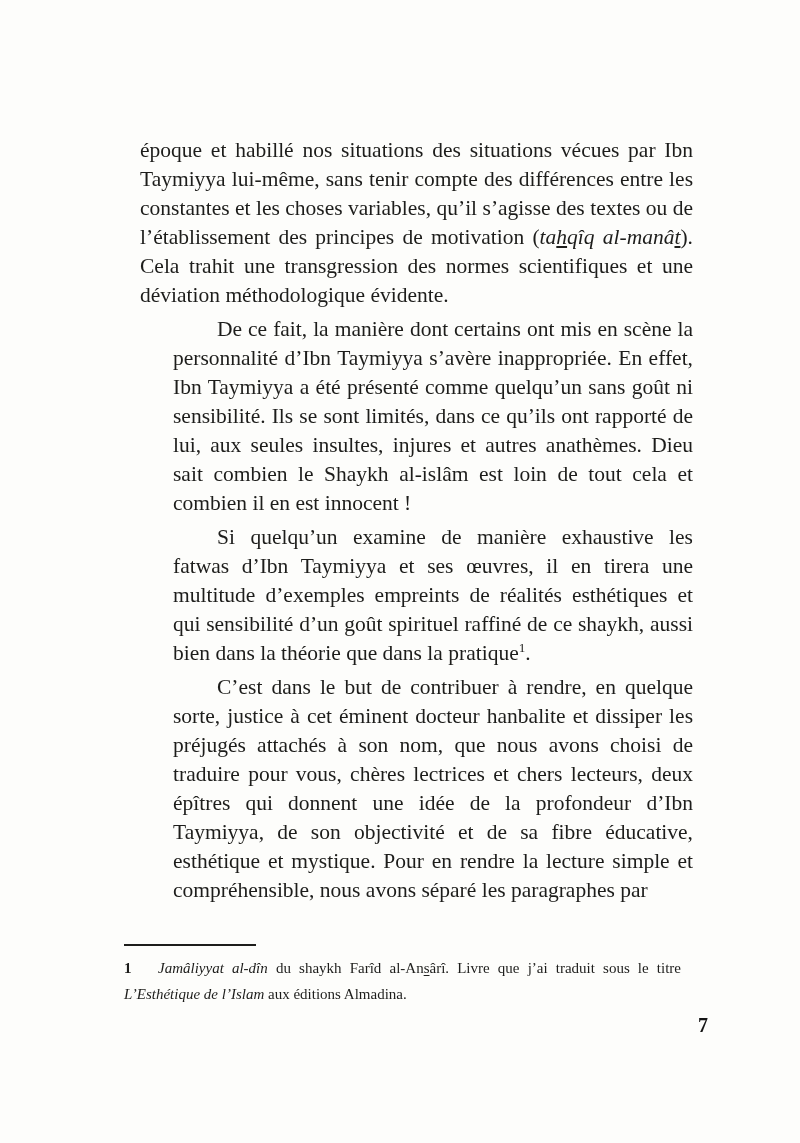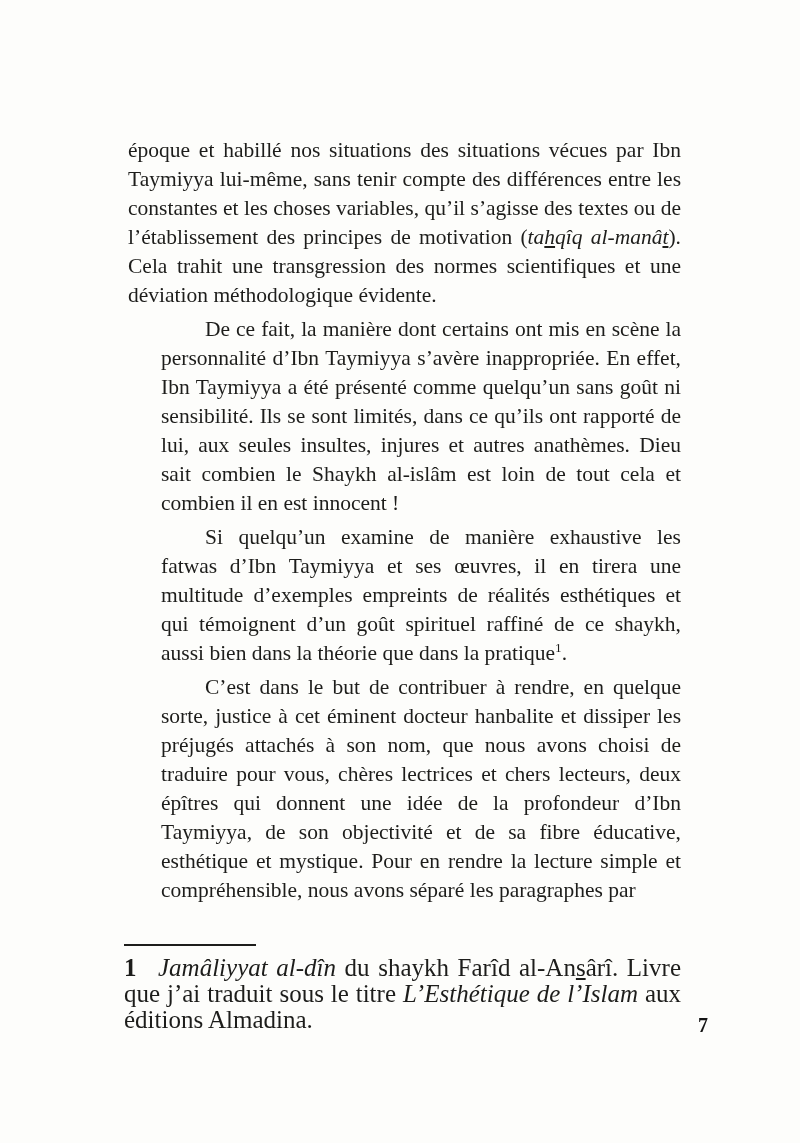--- a/index.html
+++ b/index.html
@@ -11,21 +11,21 @@
     position: relative;
     width: 800px;
     height: 1143px;
     background: #fdfdfb;
     font-family: "Liberation Serif", "DejaVu Serif", serif;
     color: #1d1d1b;
     overflow: hidden;
   }
   .text-block {
     position: absolute;
-    left: 128px;
+    left: 140px;
     top: 136px;
     width: 553px;
     font-size: 21.5px;
     line-height: 29px;
     text-align: justify;
   }
   .text-block p {
     margin: 0;
     padding: 0;
   }
@@ -44,21 +44,21 @@
   sup.fn-ref {
     font-size: 0.62em;
     line-height: 0;
     vertical-align: super;
   }
   .footnote {
     position: absolute;
     left: 124px;
     top: 944px;
     width: 557px;
-    font-size: 25px;
+    font-size: 15px;
     line-height: 26px;
     text-align: justify;
   }
   .footnote-rule {
     width: 132px;
     height: 2px;
     background: #1d1d1b;
     margin: 0 0 9px 0;
   }
   .fn-marker {
@@ -79,21 +79,21 @@
 <body>
 
 <div class="page">
 
   <div class="text-block">
 
     <p><span>époque et habillé nos situations des situations vécues par Ibn Taymiyya lui-même, sans tenir compte des différences entre les constantes et les choses variables, qu’il s’agisse des textes ou de l’établissement des principes de motivation (</span><span class="it">ta</span><span class="it ul">h</span><span class="it">qîq al-manâ</span><span class="it ul">t</span><span>). Cela trahit une transgression des normes scientifiques et une déviation méthodologique évidente.</span></p>
 
     <p class="indent"><span>De ce fait, la manière dont certains ont mis en scène la personnalité d’Ibn Taymiyya s’avère inappropriée. En effet, Ibn Taymiyya a été présenté comme quelqu’un sans goût ni sensibilité. Ils se sont limités, dans ce qu’ils ont rapporté de lui, aux seules insultes, injures et autres anathèmes. Dieu sait combien le Shaykh al-islâm est loin de tout cela et combien il en est innocent !</span></p>
 
-    <p class="indent"><span>Si quelqu’un examine de manière exhaustive les fatwas d’Ibn Taymiyya et ses œuvres, il en tirera une multitude d’exemples empreints de réalités esthétiques et qui témoignent d’un goût spirituel raffiné de ce shaykh, aussi bien dans la théorie que dans la pratique</span><sup class="fn-ref">1</sup><span>.</span></p>
+    <p class="indent"><span>Si quelqu’un examine de manière exhaustive les fatwas d’Ibn Taymiyya et ses œuvres, il en tirera une multitude d’exemples empreints de réalités esthétiques et qui sensibilité d’un goût spirituel raffiné de ce shaykh, aussi bien dans la théorie que dans la pratique</span><sup class="fn-ref">1</sup><span>.</span></p>
 
     <p class="indent"><span>C’est dans le but de contribuer à rendre, en quelque sorte, justice à cet éminent docteur hanbalite et dissiper les préjugés attachés à son nom, que nous avons choisi de traduire pour vous, chères lectrices et chers lecteurs, deux épîtres qui donnent une idée de la profondeur d’Ibn Taymiyya, de son objectivité et de sa fibre éducative, esthétique et mystique. Pour en rendre la lecture simple et compréhensible, nous avons séparé les paragraphes par</span></p>
 
   </div>
 
   <div class="footnote">
     <div class="footnote-rule"></div>
     <div><span class="fn-marker">1</span><span class="it">Jamâliyyat al-dîn</span><span> du shaykh Farîd al-An</span><span class="ul">s</span><span>ârî. Livre que j’ai traduit sous le titre </span><span class="it">L’Esthétique de l’Islam</span><span> aux éditions Almadina.</span></div>
   </div>
 

